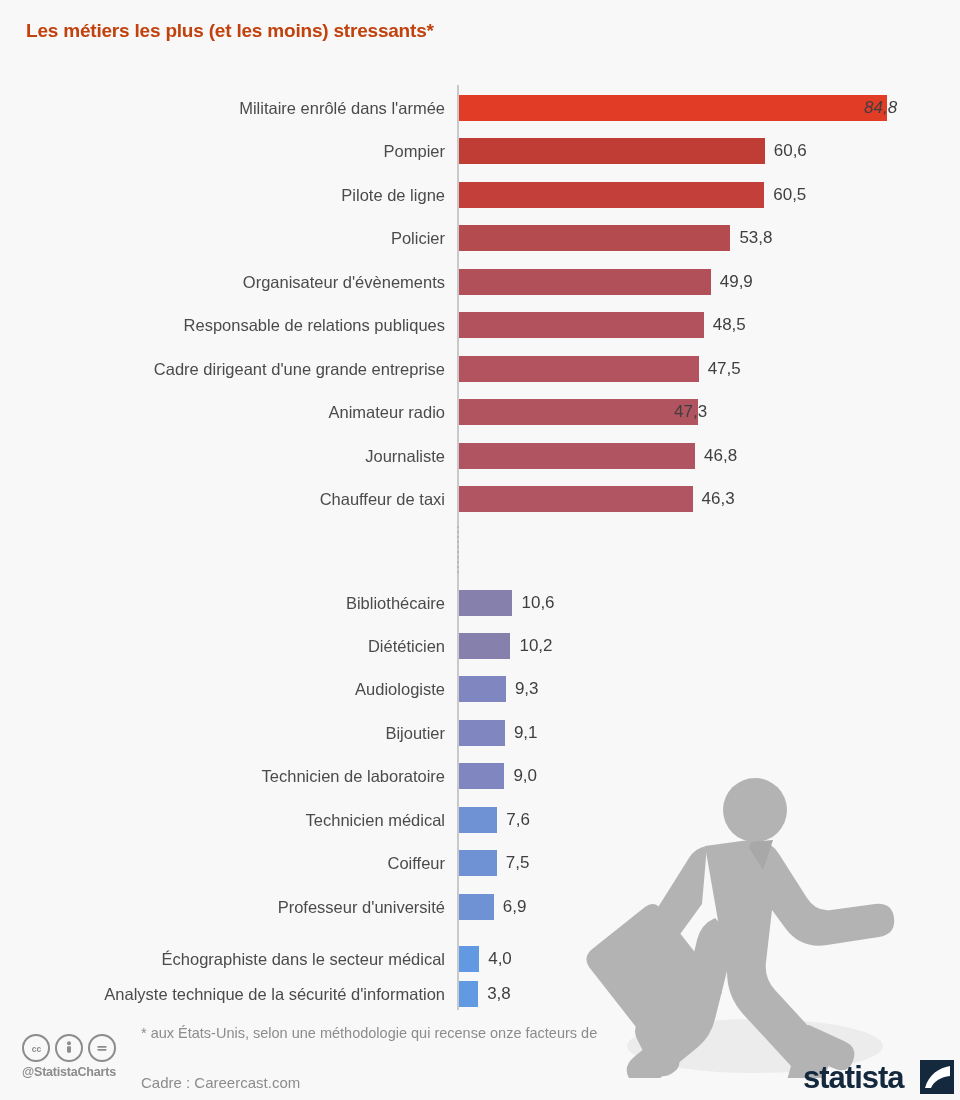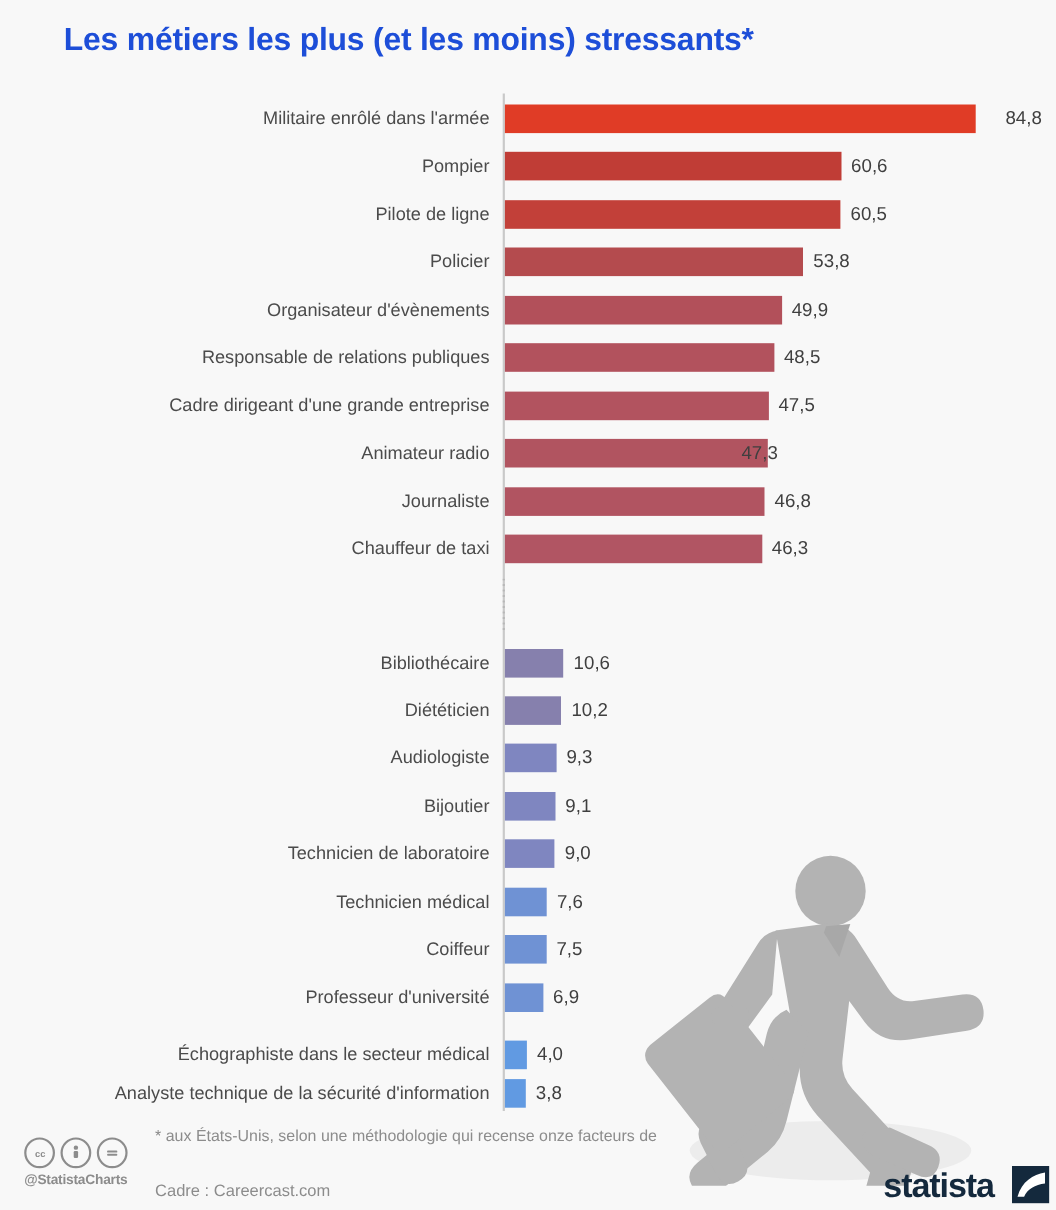--- a/index.html
+++ b/index.html
@@ -13,26 +13,25 @@
     font-family: "Liberation Sans", sans-serif;
     overflow: hidden;
     position: relative;
   }
 
   
   .title {
     position: absolute;
     left: 26px;
     top: 20px;
-    font-size: 29px;
+    font-size: 19px;
     font-weight: bold;
-    color: #1d4ed8;
+    color: #c2410c;
     letter-spacing: -0.2px;
     white-space: nowrap;
-    margin-left: 32px;
   }
 
   
   .chart {
     position: absolute;
     left: 0;
     top: 78px;
     width: 960px;
     height: 930px;
   }
@@ -174,21 +173,21 @@
 
 <div class="title">Les métiers les plus (et les moins) stressants*</div>
 
 <div class="chart">
   <div class="axis-line"></div>
   <div class="dotted-sep" style="top: 448.05px; height: 49.45px;"></div>
   <div id="rows">
       <div class="row" style="top: 17px;">
         <div class="row-label">Militaire enrôlé dans l'armée</div>
         <div class="bar" style="width: 427.816px; background: rgb(224, 60, 38);"></div>
-        <div class="row-value" style="left: 914px;">84,8</div>
+        <div class="row-value" style="left: 864px; font-style: italic;">84,8</div>
       </div>
       <div class="row" style="top: 60.45px;">
         <div class="row-label">Pompier</div>
         <div class="bar" style="width: 305.727px; background: rgb(192, 61, 54);"></div>
         <div class="row-value" style="left: 773.727px;">60,6</div>
       </div>
       <div class="row" style="top: 103.9px;">
         <div class="row-label">Pilote de ligne</div>
         <div class="bar" style="width: 305.222px; background: rgb(194, 64, 57);"></div>
         <div class="row-value" style="left: 773.222px;">60,5</div>

